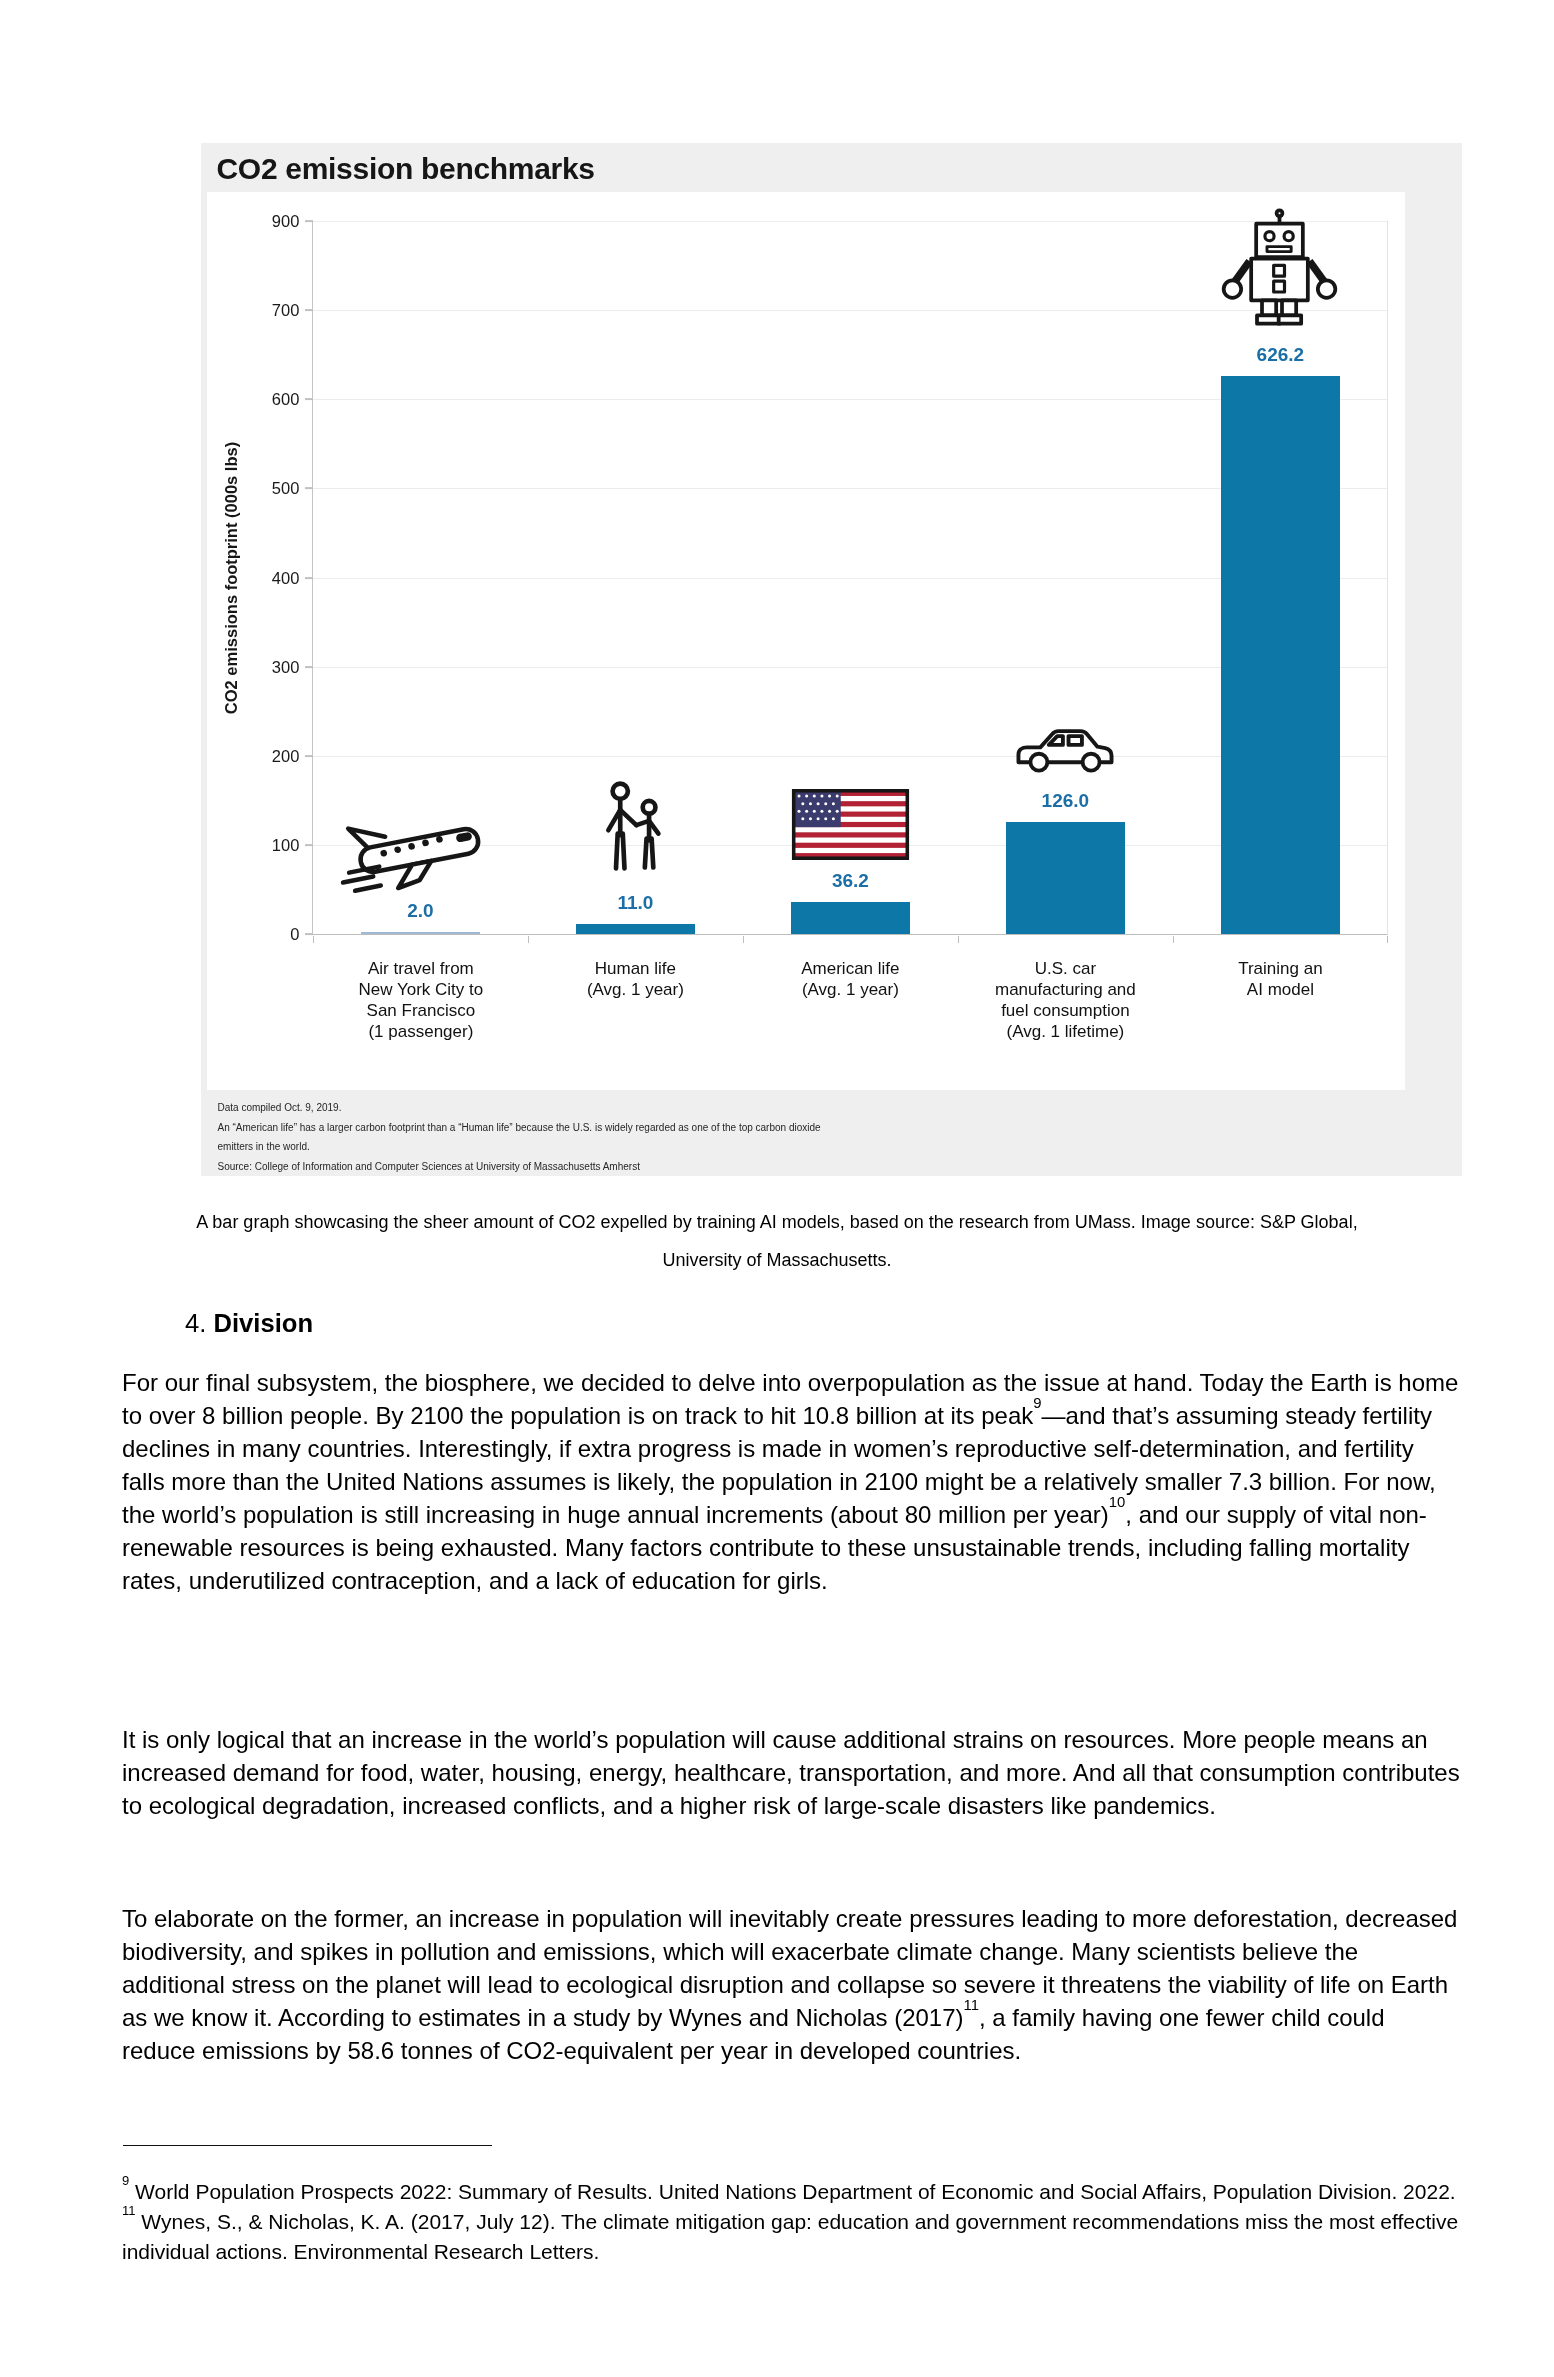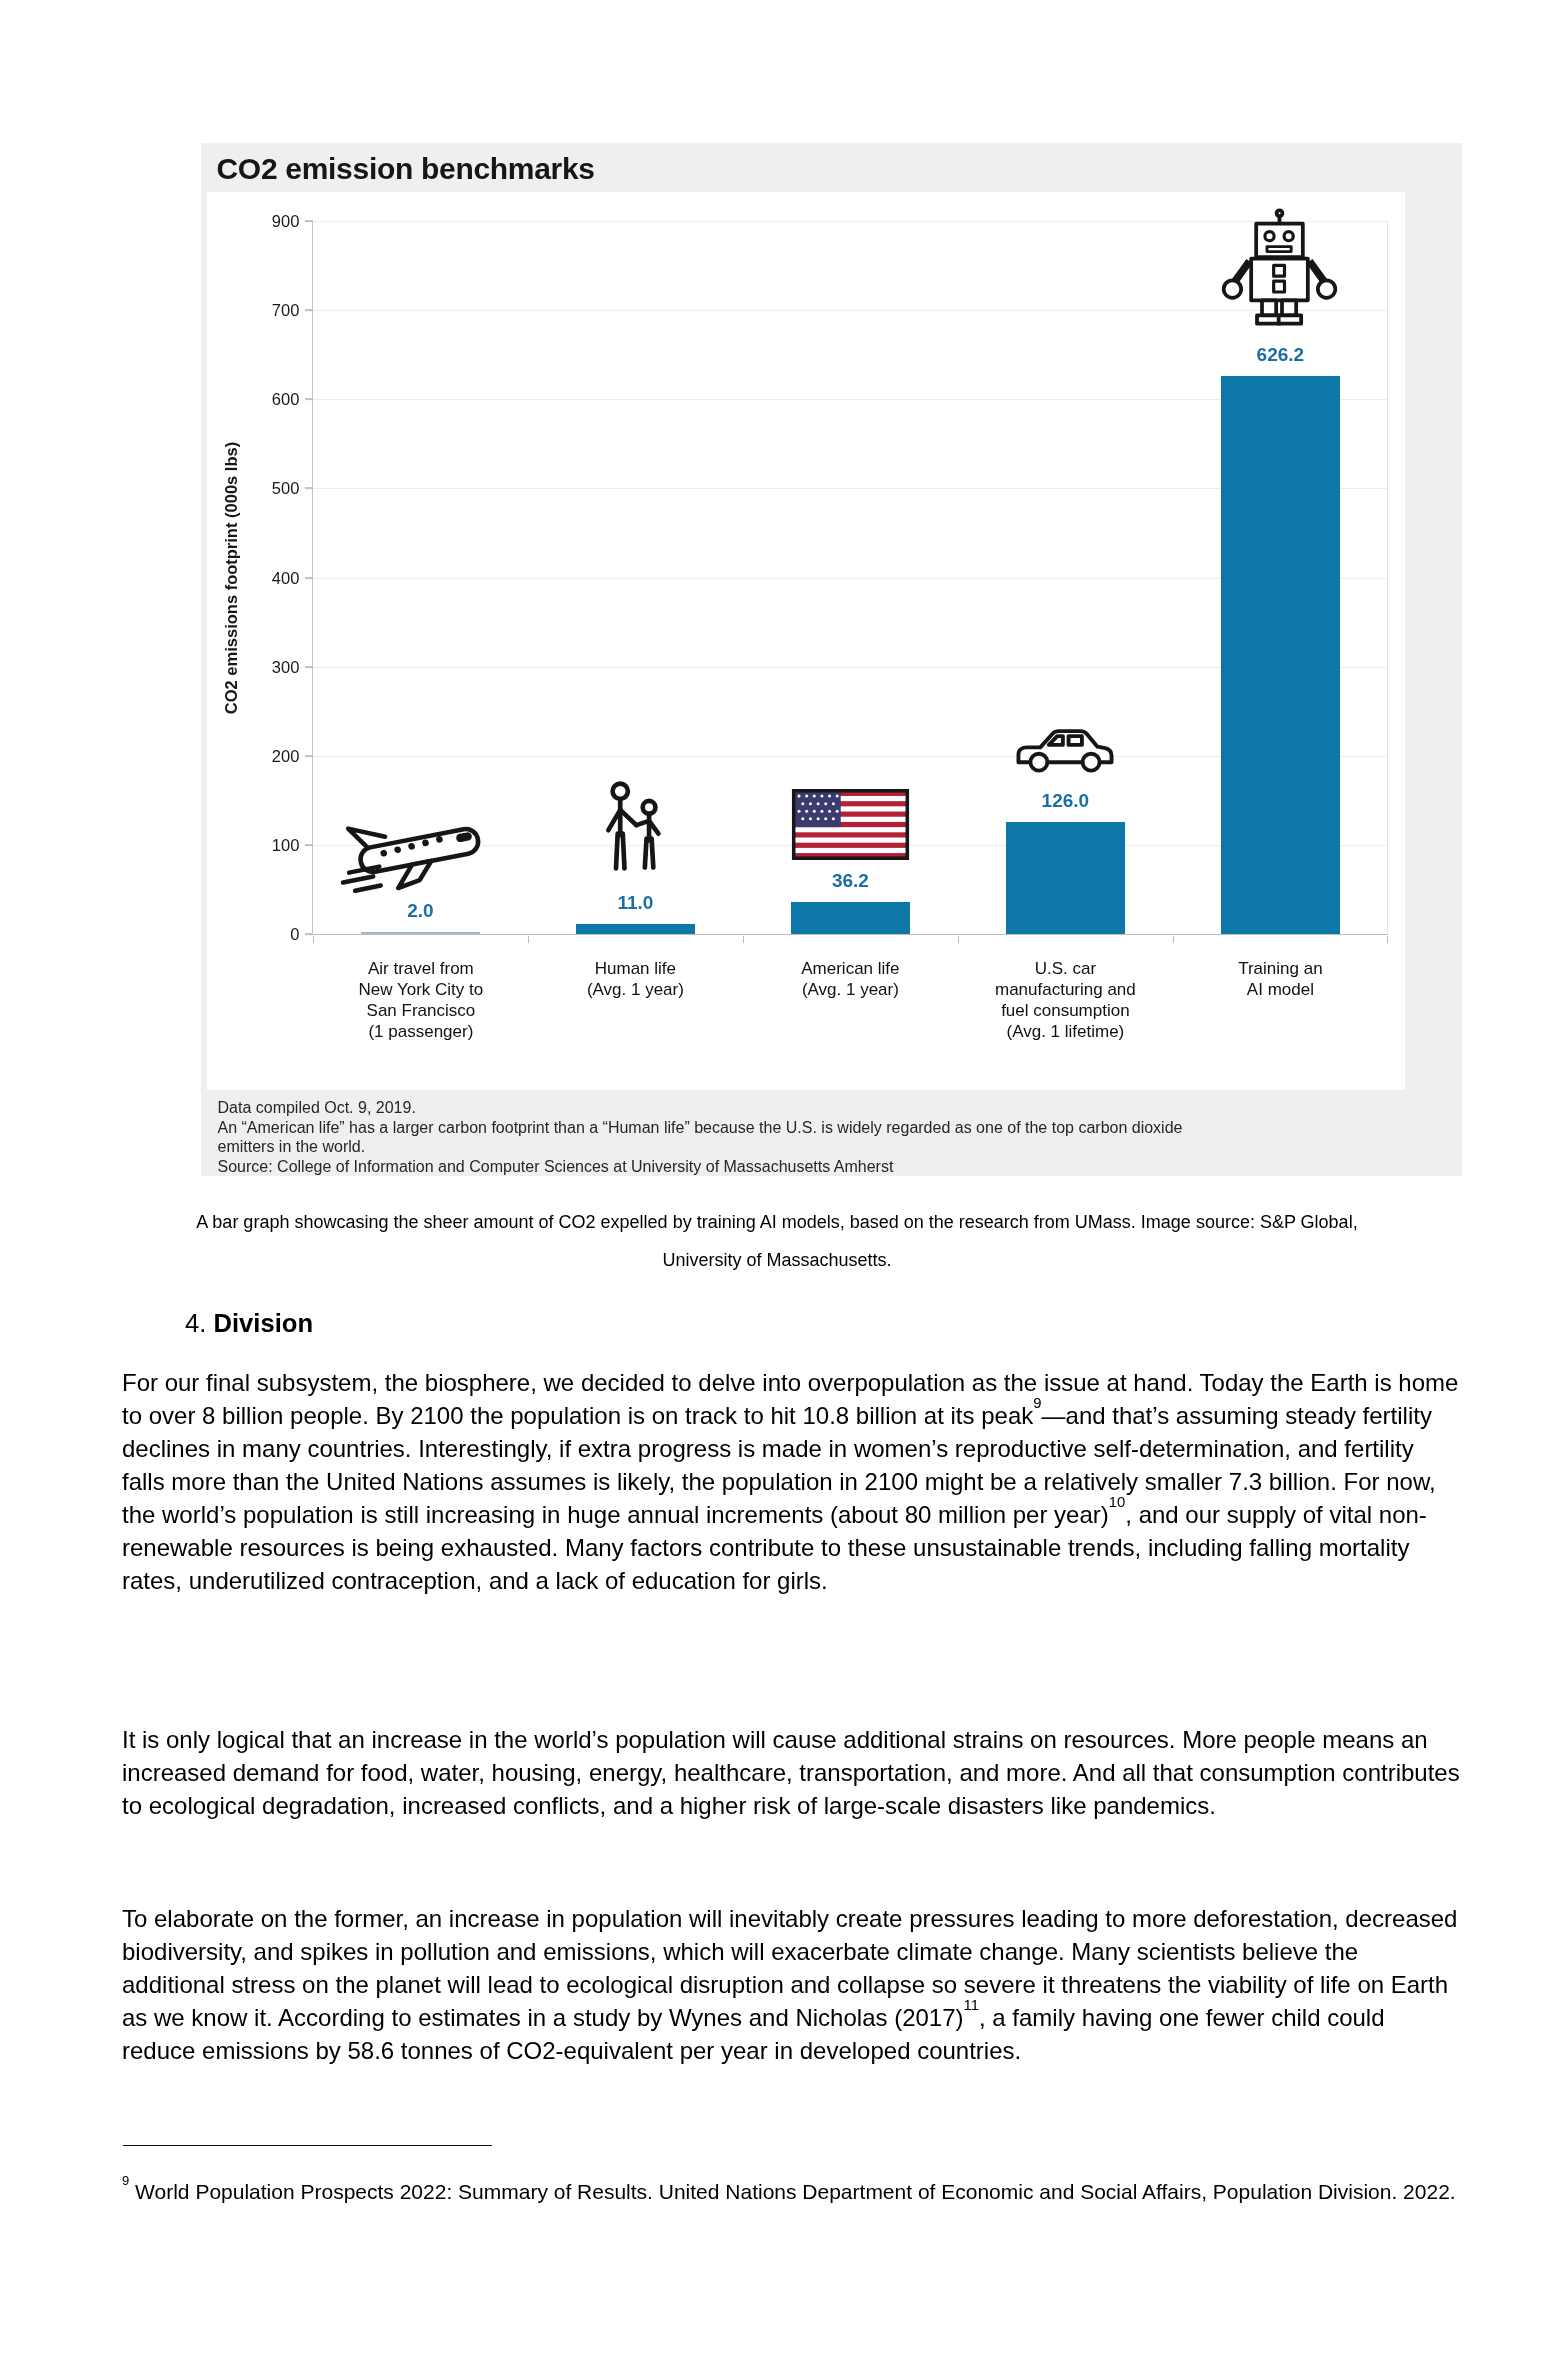--- a/index.html
+++ b/index.html
@@ -18,21 +18,21 @@
     border-left:0.9px solid #c4c4c4;border-bottom:1.8px solid #bdbdbd;border-right:0.9px solid #e3e3e3;}
   .gridline{position:absolute;left:0;width:100%;height:0.9px;background:#ececec;}
   .ytick-mark{position:absolute;left:-8.2px;width:7.3px;height:1.8px;background:#c0c0c0;transform:translateY(-50%);}
   .ytick-label{position:absolute;left:-71px;width:57px;text-align:right;font-size:16.5px;color:#1a1a1a;transform:translateY(-50%);}
   .bar{position:absolute;bottom:0;}
   .value-label{position:absolute;width:146px;text-align:center;font-size:19px;font-weight:bold;}
   .icon-holder{position:absolute;}
   .icon-holder svg{display:block;}
   .xtick-mark{position:absolute;width:0.9px;height:7.3px;background:#bdbdbd;top:calc(100% + 1.8px);}
   .xlabel{position:absolute;top:737px;width:214px;text-align:center;font-size:17px;line-height:21px;color:#111;white-space:pre-line;}
-  .fig-notes{position:absolute;left:16.5px;top:955px;font-size:16px;line-height:19.7px;color:#262626;}
+  .fig-notes{position:absolute;left:16.5px;top:955px;font-size:10px;line-height:19.7px;color:#262626;}
   
   .caption{position:absolute;left:114px;top:1203px;width:1326px;text-align:center;font-size:18px;line-height:38px;color:#000;}
   
   .heading{position:absolute;left:185px;top:1309px;font-size:25.6px;color:#000;}
   .heading .hnum{font-weight:normal;}
   .heading .htitle{font-weight:bold;}
   .para{position:absolute;left:122px;width:1341px;font-size:24px;line-height:33px;color:#000000;}
   #para-0{top:1366px;} #para-1{top:1723px;} #para-2{top:1902px;}
   sup.ref{font-size:0.62em;position:relative;top:-0.45em;line-height:0;}
   .fn-sep{position:absolute;left:123px;top:2145px;width:369px;border-top:1.8px solid #111;}
@@ -228,14 +228,15 @@
   <span class="htitle">Division</span>
 </div>
 
 <div class="para" id="para-0">For our final subsystem, the biosphere, we decided to delve into overpopulation as the issue at hand. Today the Earth is home to over 8 billion people. By 2100 the population is on track to hit 10.8 billion at its peak<sup class="ref">9</sup>—and that’s assuming steady fertility declines in many countries. Interestingly, if extra progress is made in women’s reproductive self-determination, and fertility falls more than the United Nations assumes is likely, the population in 2100 might be a relatively smaller 7.3 billion. For now, the world’s population is still increasing in huge annual increments (about 80 million per year)<sup class="ref">10</sup>, and our supply of vital non-renewable resources is being exhausted. Many factors contribute to these unsustainable trends, including falling mortality rates, underutilized contraception, and a lack of education for girls.</div>
 <div class="para" id="para-1">It is only logical that an increase in the world’s population will cause additional strains on resources. More people means an increased demand for food, water, housing, energy, healthcare, transportation, and more. And all that consumption contributes to ecological degradation, increased conflicts, and a higher risk of large-scale disasters like pandemics.</div>
 <div class="para" id="para-2">To elaborate on the former, an increase in population will inevitably create pressures leading to more deforestation, decreased biodiversity, and spikes in pollution and emissions, which will exacerbate climate change. Many scientists believe the additional stress on the planet will lead to ecological disruption and collapse so severe it threatens the viability of life on Earth as we know it. According to estimates in a study by Wynes and Nicholas (2017)<sup class="ref">11</sup>, a family having one fewer child could reduce emissions by 58.6 tonnes of CO2-equivalent per year in developed countries.</div>
 
 <div class="fn-sep"></div>
 <div class="footnotes">
     <div class="footnote"><sup class="ref">9</sup><span>  World Population Prospects 2022: Summary of Results. United Nations Department of Economic and Social Affairs, Population Division. 2022.</span></div>
+    <div class="footnote"><sup class="ref">11</sup><span> Wynes, S., &amp; Nicholas, K. A. (2017, July 12). The climate mitigation gap: education and government recommendations miss the most effective individual actions. Environmental Research Letters.</span></div>
   </div>
 
 
 </body></html>

